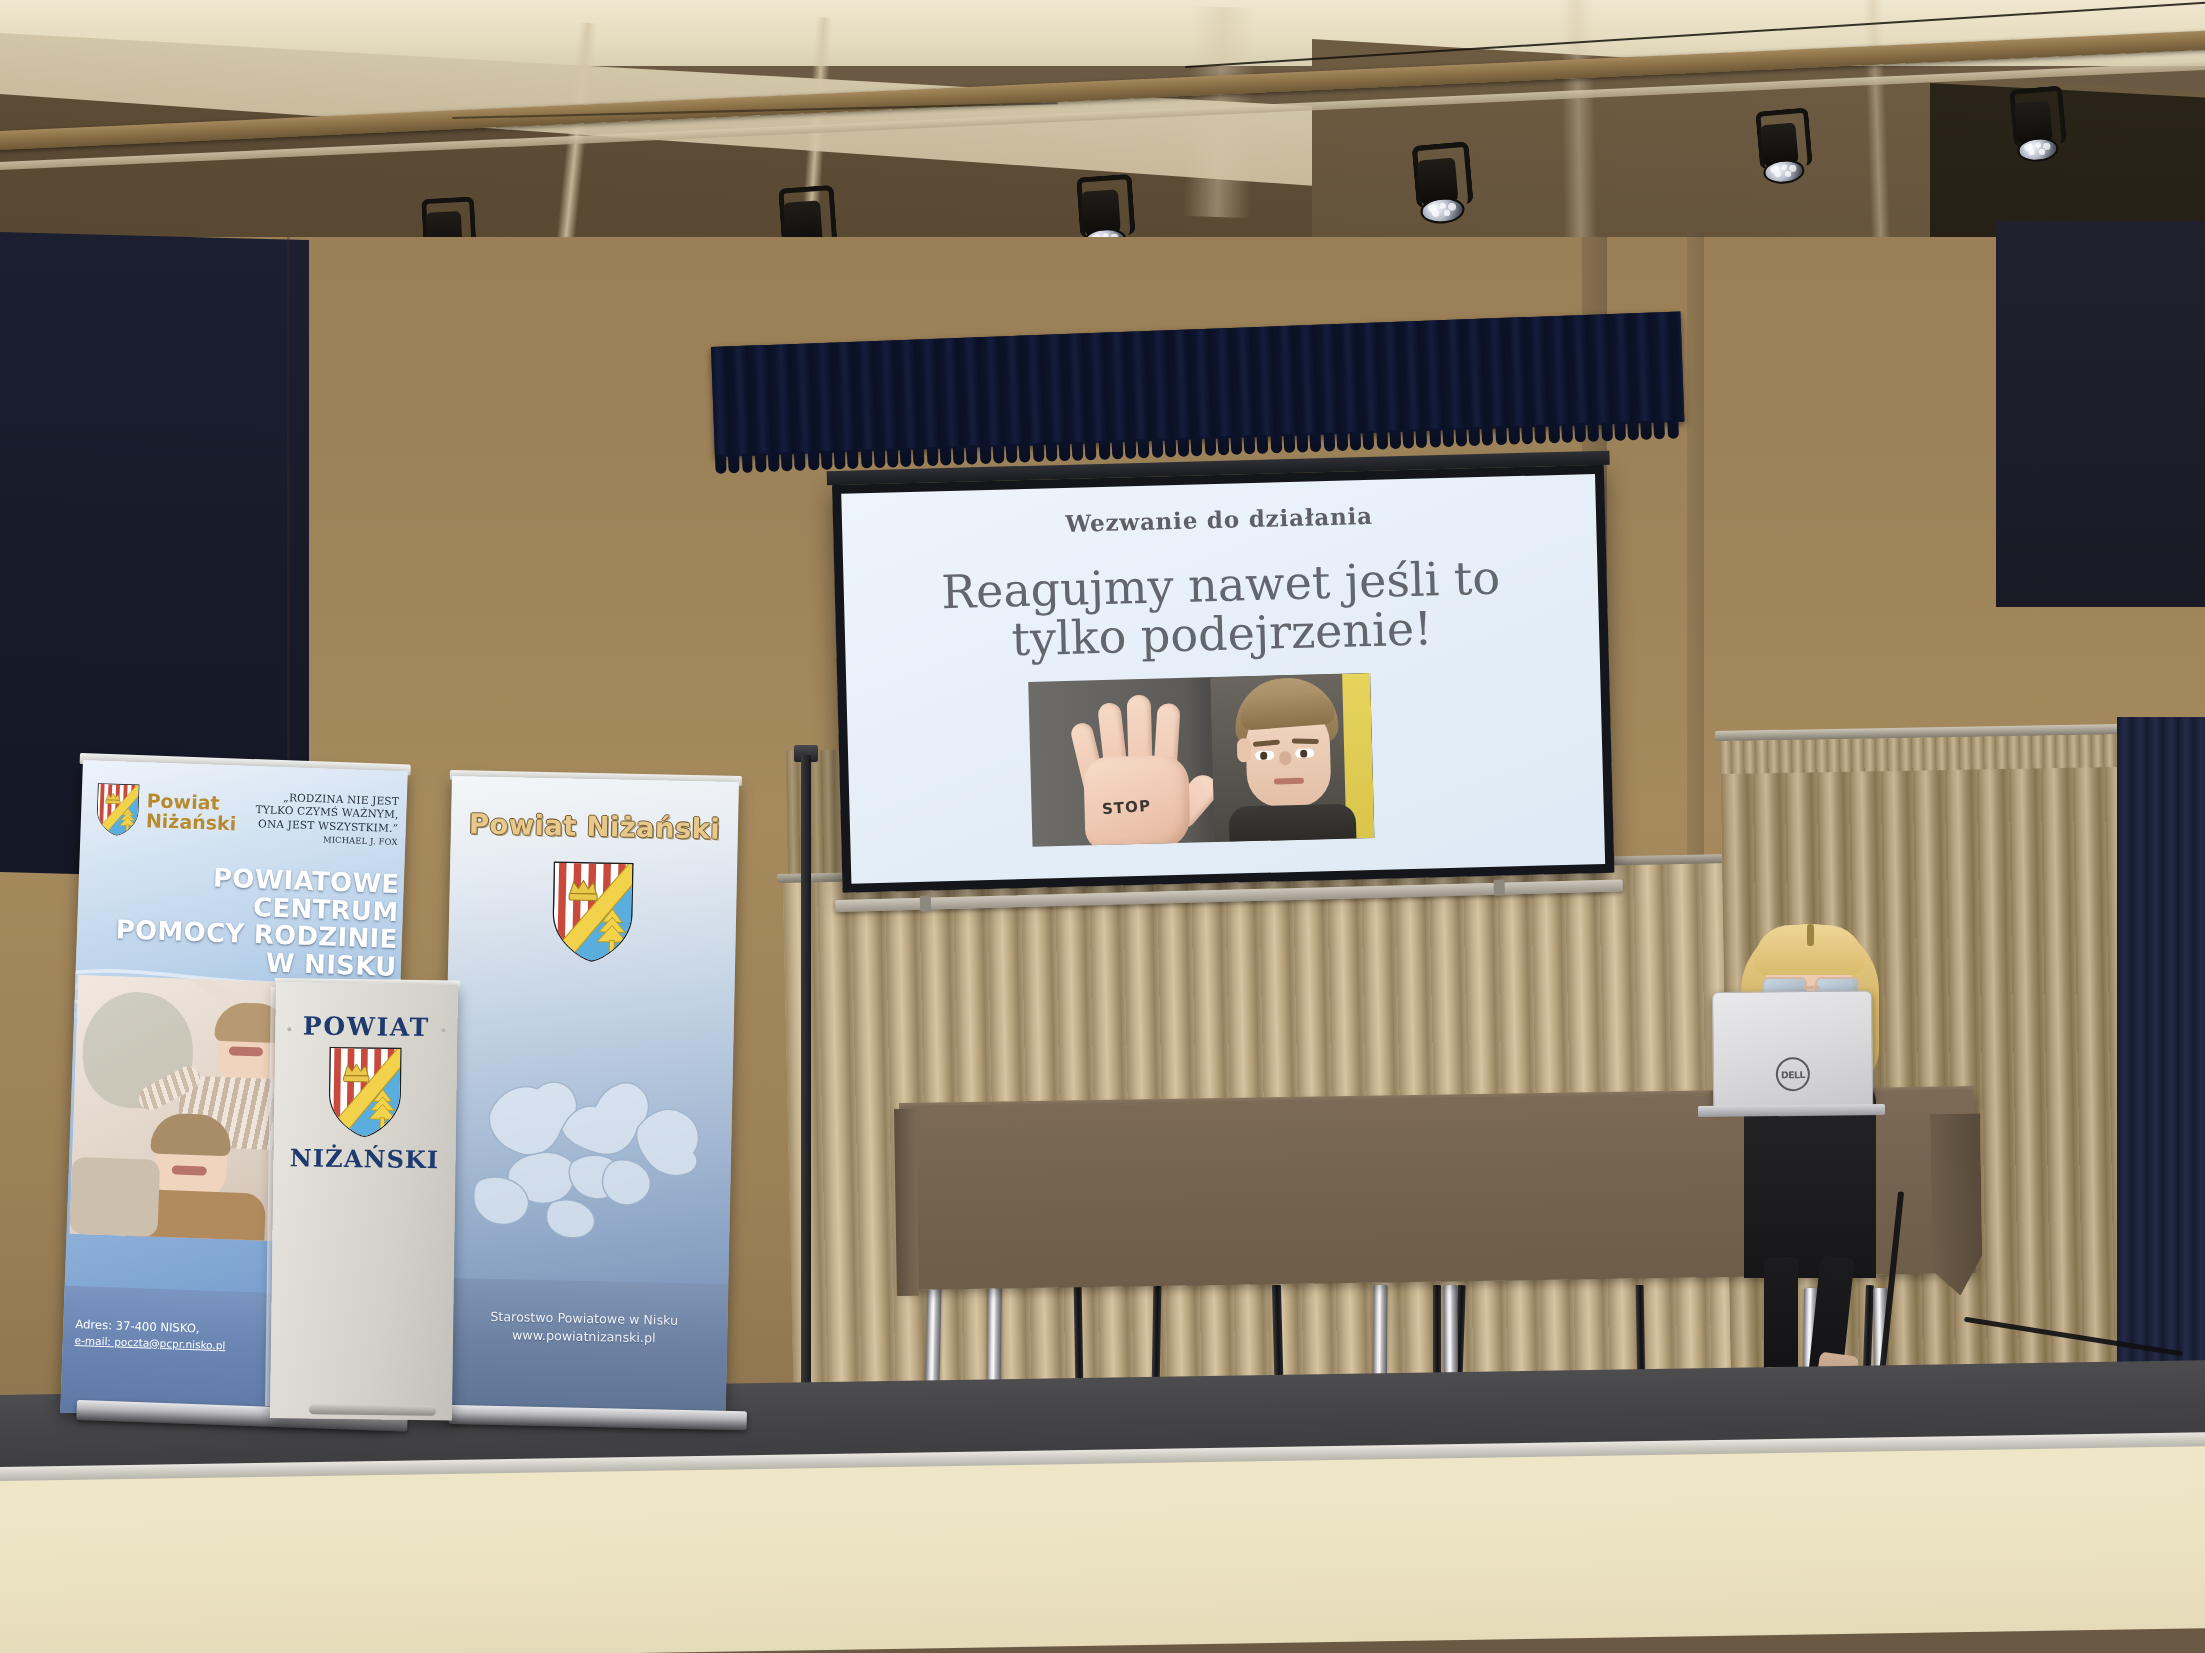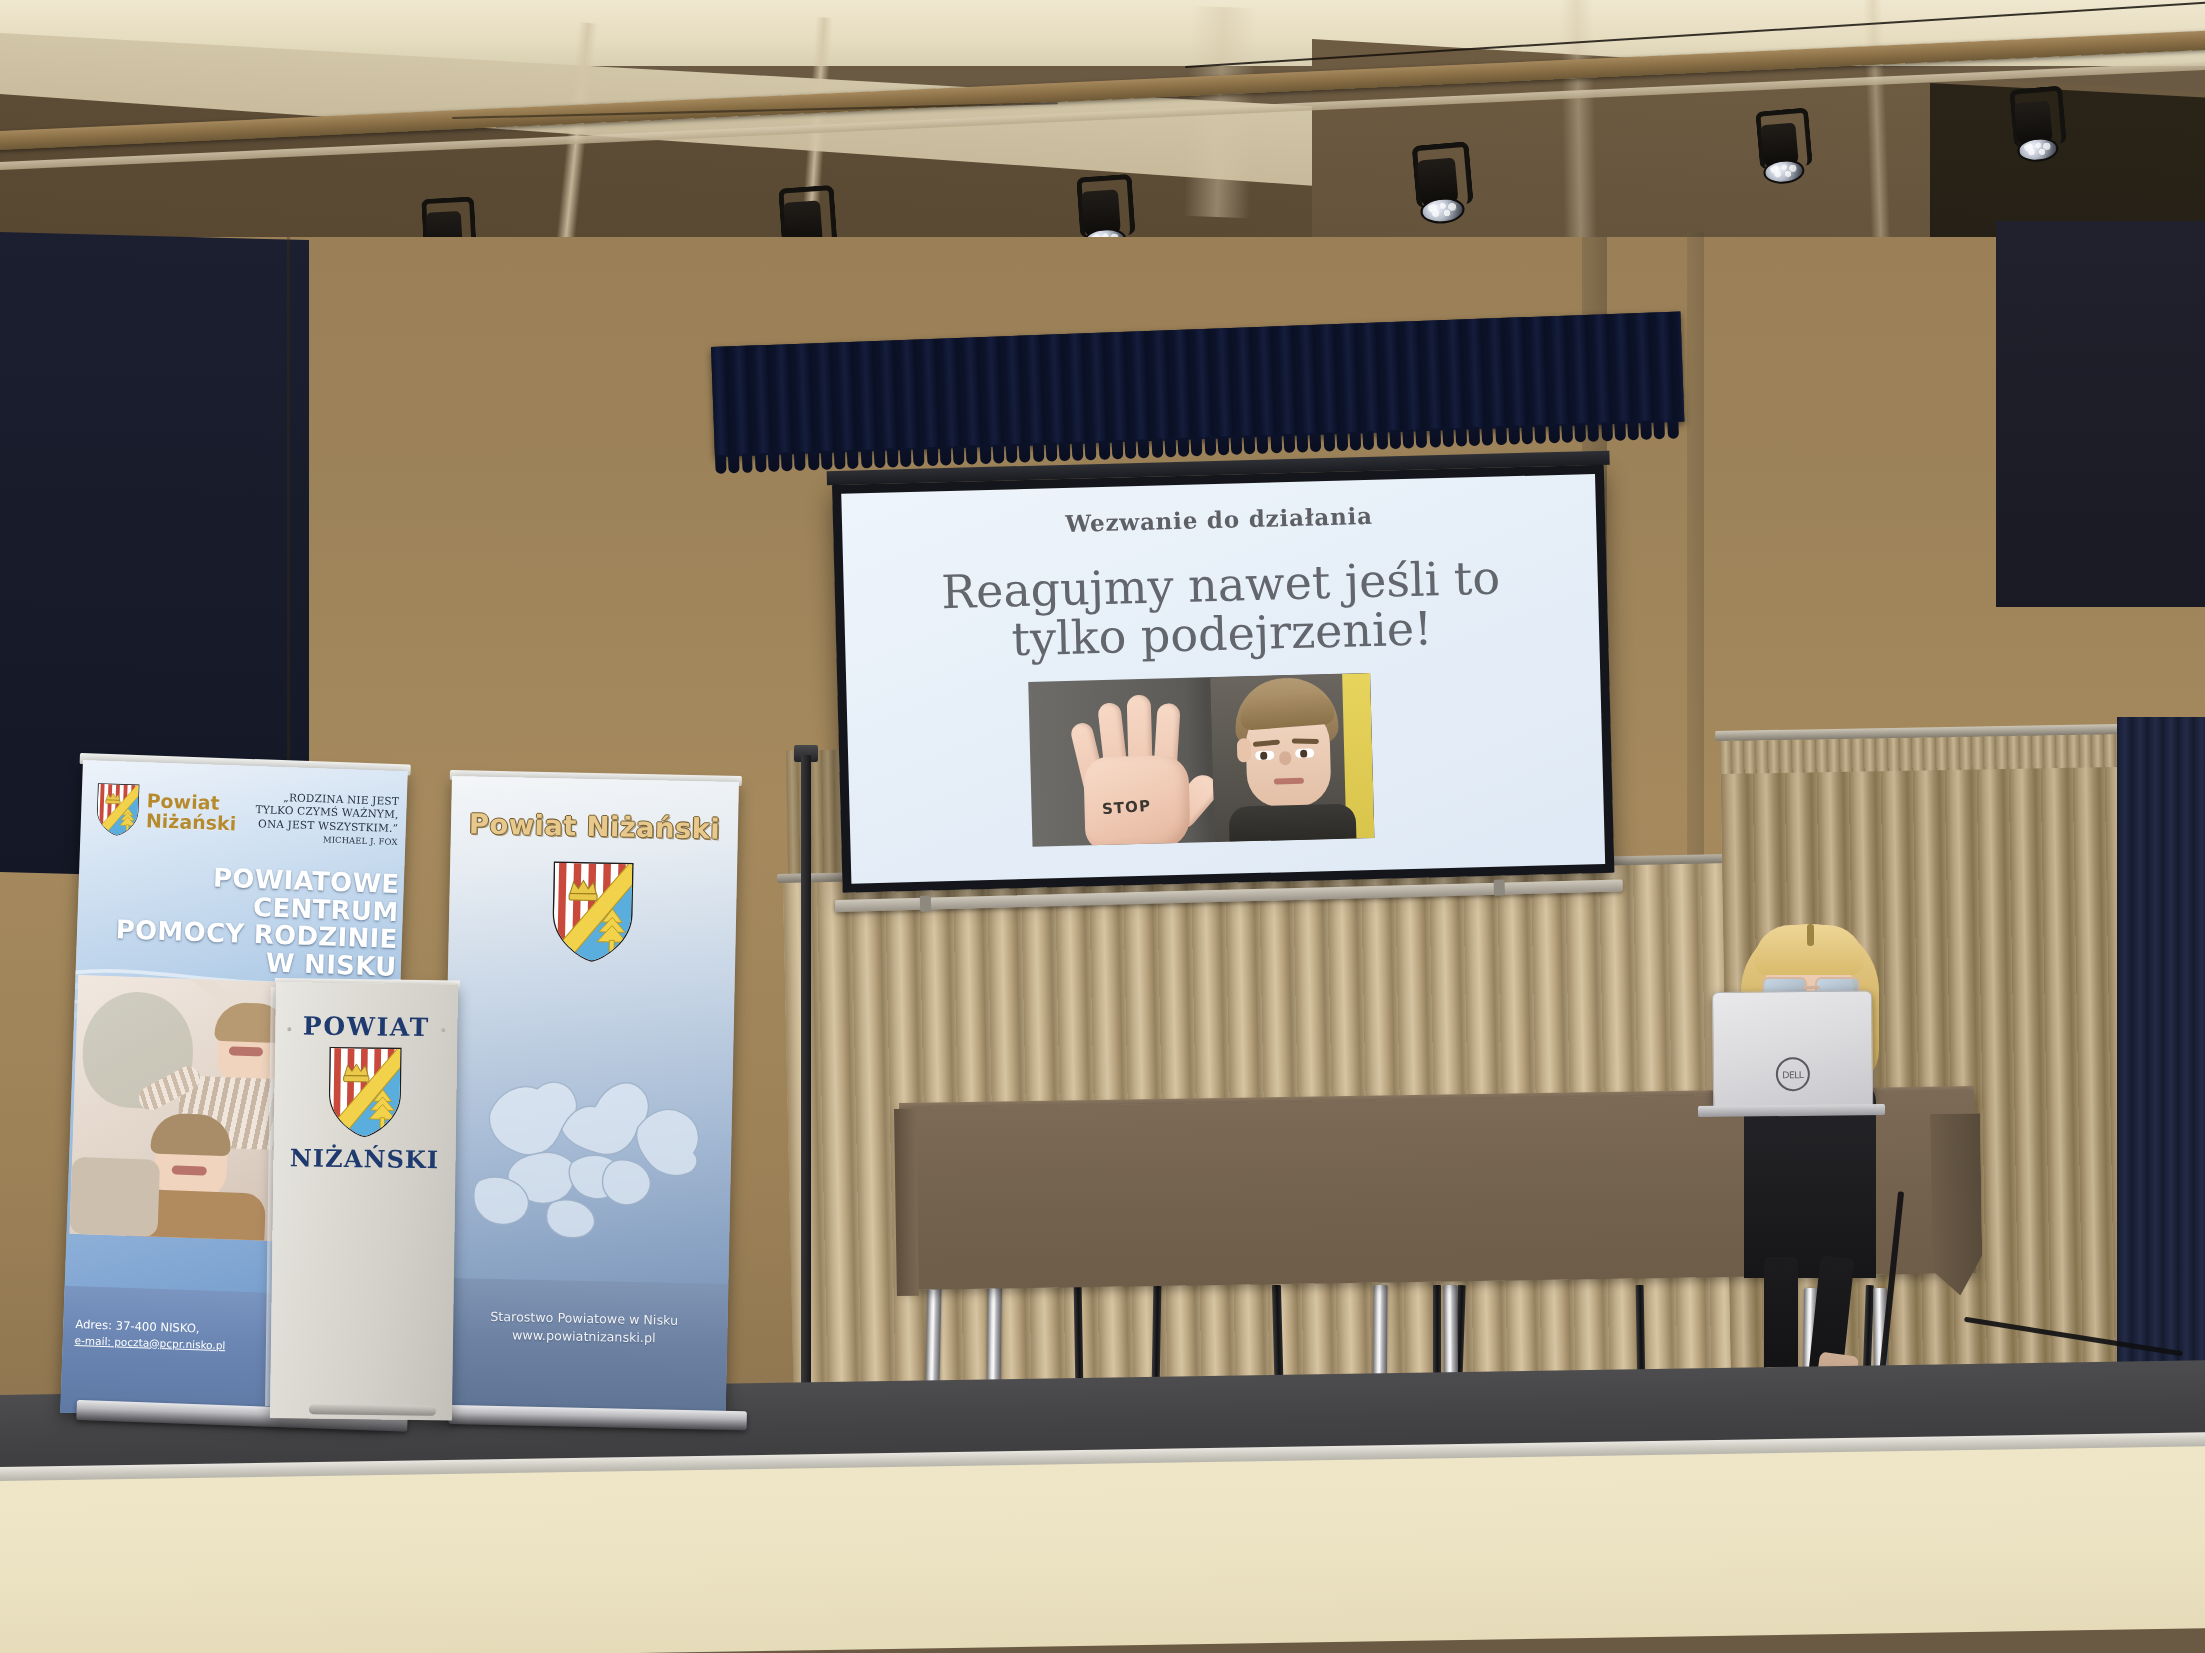--- a/index.html
+++ b/index.html
@@ -453,21 +453,21 @@
   #laptop-lid{
     position:absolute;inset:0;
     background:linear-gradient(165deg,#e9e9eb 0%,#dcdcdf 45%,#c8c8cc 100%);
     border-radius:6.6px 6.6px 2.2px 2.2px;border:1.7px solid #b4b4b8;
     box-shadow:0 3.3px 8.8px rgba(0,0,0,.42);
   }
   #dell-logo{
     position:absolute;left:50%;top:66px;transform:translateX(-50%);
     width:30px;height:30px;border:2.2px solid #5a5a5e;border-radius:50%;
     display:flex;align-items:center;justify-content:center;
-    font-family:"DejaVu Sans",sans-serif;font-weight:normal;font-size:9.4px;
+    font-family:"DejaVu Sans",sans-serif;font-weight:bold;font-size:9.4px;
     color:#5a5a5e;letter-spacing:-0.6px;
   }
   #laptop-base{
     left:1698px;top:1105px;width:187px;height:11px;
     transform:rotate(-0.6deg);
     background:linear-gradient(180deg,#d7d7da,#9a9a9e);border-radius:1.7px;
   }
 
   .cable{position:absolute;background:#101012;border-radius:2.2px;opacity:.9;}
 </style>

